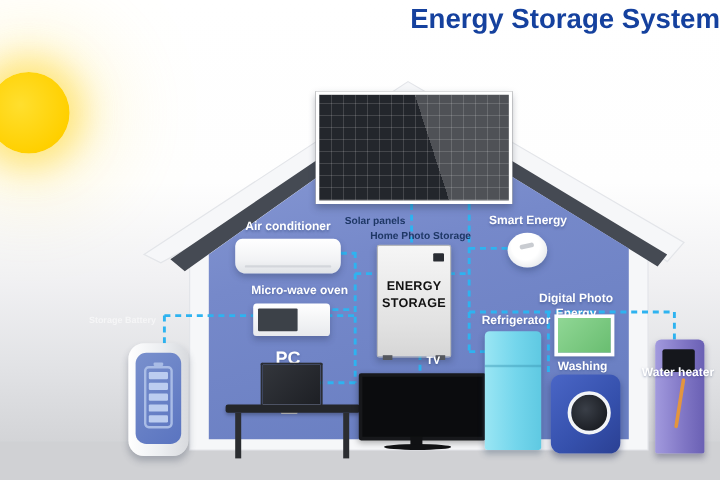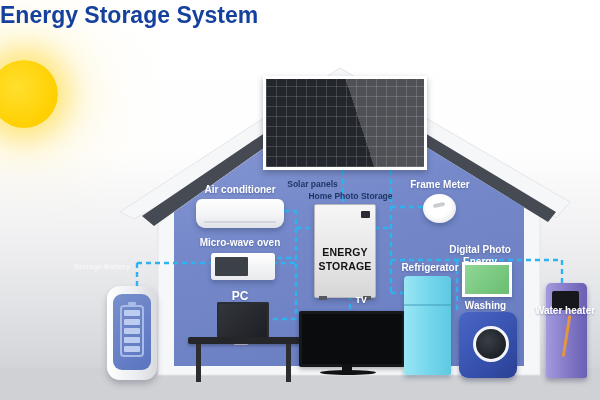--- a/index.html
+++ b/index.html
@@ -1,21 +1,21 @@
 <!DOCTYPE html>
 <html><head>
 <meta charset="utf-8">
 <style>
   html,body{margin:0;padding:0;}
   body{width:600px;height:400px;overflow:hidden;font-family:"Liberation Sans",sans-serif;}
   .stage{position:relative;width:600px;height:400px;
     background:linear-gradient(180deg,#ffffff 0%,#fefefe 38%,#f1f1f3 58%,#e2e3e6 76%,#d3d4d7 92%,#cfd0d3 100%);}
   .abs{position:absolute;}
   
-  .title{left:0;top:2px;width:600px;text-align:left;font-size:23px;font-weight:700;
+  .title{left:0;top:2px;width:600px;text-align:right;font-size:23px;font-weight:700;
     color:#15419e;letter-spacing:0px;}
   
   .sun{left:-10px;top:60px;width:68px;height:68px;border-radius:50%;
     background:radial-gradient(circle at 40% 40%,#ffdf2e,#ffd000 70%,#ffc400);
     box-shadow:0 0 28px 12px rgba(255,214,40,.55),0 0 70px 38px rgba(255,232,130,.28);}
   
   svg.scene{left:0;top:0;}
   
   .solar{left:263px;top:76px;width:158px;height:88px;border:3px solid #ffffff;
     background-color:#23262c;
@@ -28,21 +28,21 @@
   .lbl{font-weight:700;text-align:center;color:#ffffff;font-size:10px;line-height:1.15;
     text-shadow:0 1px 2px rgba(25,45,95,.35);}
   .lbl.dark{color:#1e3765;text-shadow:none;font-size:8.5px;}
   .lbl.faint{color:rgba(255,255,255,.55);font-size:7.5px;text-shadow:none;}
   
   .esu{left:314px;top:204px;width:60px;height:92px;border:1px solid #b5b7ba;border-radius:2px;
     background:linear-gradient(180deg,#f6f6f6,#e2e2e2 70%,#d6d6d6);
     box-shadow:0 3px 5px rgba(40,50,70,.3);}
   .esu .chip{position:absolute;right:5px;top:6px;width:9px;height:7px;background:#2a2d33;border-radius:1px;}
   .esu .txt{position:absolute;left:3px;top:28px;width:54px;text-align:center;
-    font-size:10.5px;line-height:1.3;font-weight:800;color:#121212;letter-spacing:.2px;margin-top:13px;}
+    font-size:10.5px;line-height:1.3;font-weight:800;color:#121212;letter-spacing:.2px;}
   .esu .foot{position:absolute;bottom:-3px;width:8px;height:4px;background:#55585e;}
   
   .ac{left:196px;top:199px;width:88px;height:29px;border-radius:6px 6px 9px 9px;
     background:linear-gradient(180deg,#ffffff,#f2f3f5 60%,#dfe2e6);
     box-shadow:0 3px 5px rgba(40,50,80,.30);}
   .ac .vent{position:absolute;left:8px;right:8px;bottom:5px;height:2px;background:#d3d6db;border-radius:2px;}
   
   .mw{left:211px;top:253px;width:64px;height:27px;border-radius:3px;
     background:linear-gradient(180deg,#ffffff,#e8eaed);
     box-shadow:0 3px 5px rgba(40,50,80,.30);}
@@ -152,38 +152,38 @@
     <div class="txt">ENERGY STORAGE</div>
     <div class="foot" style="left:4px;"></div>
     <div class="foot" style="right:4px;"></div>
   </div>
 
   <div class="abs lbl" style="left:190px;top:184px;width:100px;">Air conditioner</div>
   <div class="abs ac">
     <div class="vent"></div>
   </div>
 
-  <div class="abs lbl" style="left:190px;top:237px;width:100px;">Micro-wave oven</div>
+  <div class="abs lbl" style="left:190px;top:237px;width:100px;text-align:right;">Micro-wave oven</div>
   <div class="abs mw">
     <div class="door"></div>
   </div>
 
-  <div class="abs lbl" style="left:215px;top:290px;width:50px;font-size:12px;">PC</div>
+  <div class="abs lbl" style="left:215px;top:290px;width:50px;font-size:15px;">PC</div>
   <div class="abs monitor"></div>
   <div class="abs mstand"></div>
   <div class="abs desk"></div>
   <div class="abs leg l"></div>
   <div class="abs leg r"></div>
 
   <div class="abs lbl" style="left:336px;top:296px;width:50px;font-size:9.5px;font-family:Liberation Mono, monospace;">TV</div>
   <div class="abs tv"></div>
   <div class="abs tvneck"></div>
   <div class="abs tvbase"></div>
 
-  <div class="abs lbl" style="left:400px;top:179px;width:80px;">Frame Meter</div>
+  <div class="abs lbl" style="left:400px;top:179px;width:80px;">Smart Energy</div>
   <div class="abs meter">
     <div class="mark"></div>
   </div>
 
   <div class="abs lbl" style="left:395px;top:262px;width:70px;">Refrigerator</div>
   <div class="abs fridge">
     <div class="split"></div>
   </div>
 
   <div class="abs lbl" style="left:435px;top:244px;width:90px;">Digital Photo Energy</div>

